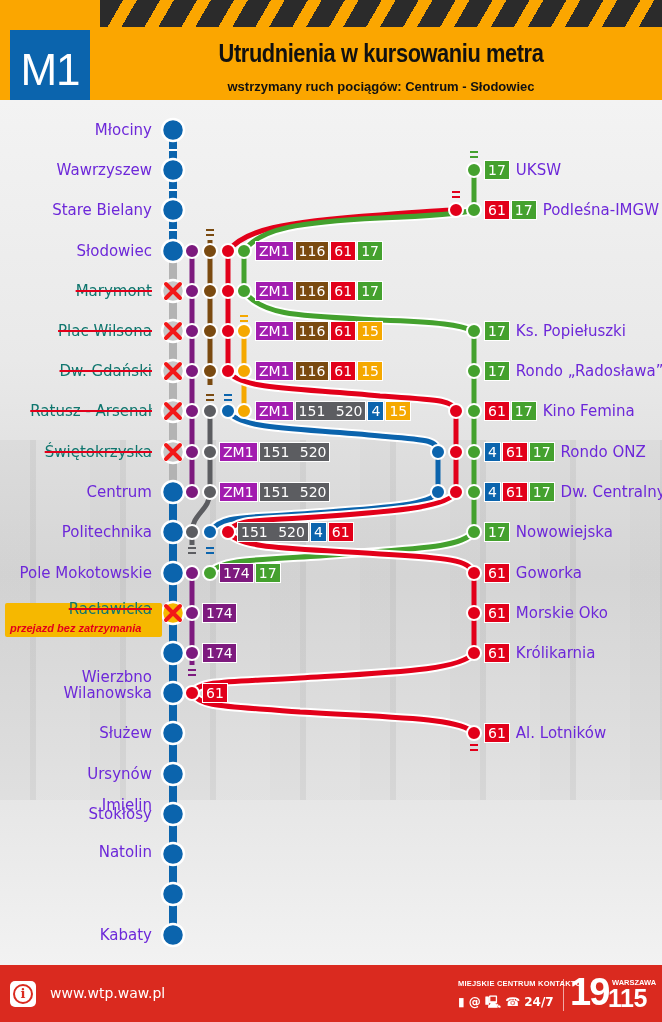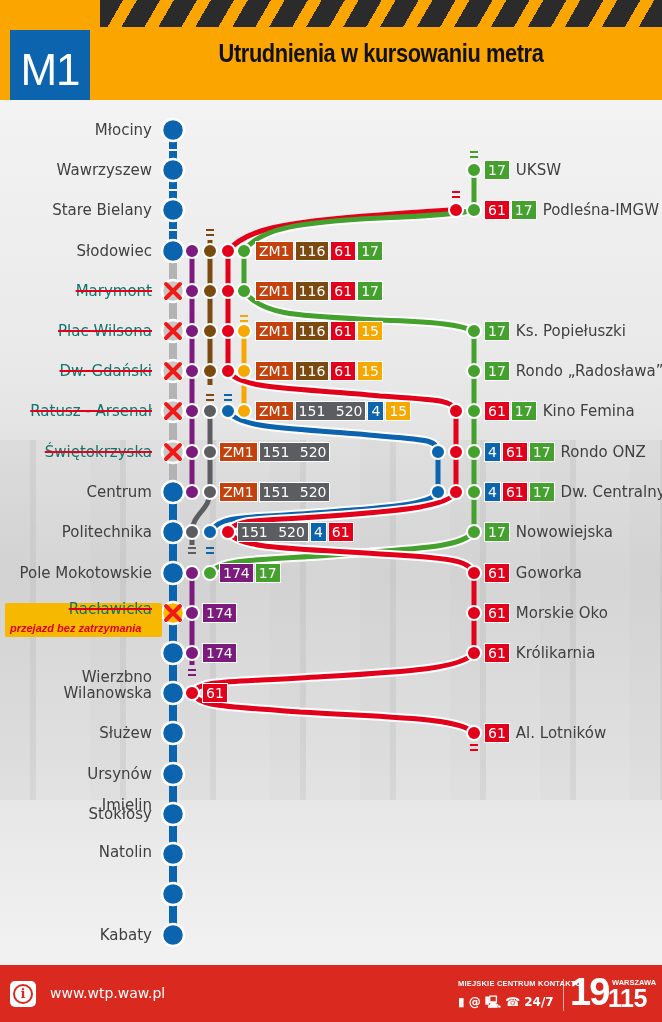--- a/index.html
+++ b/index.html
@@ -8,48 +8,49 @@
   .stripes{position:absolute;left:100px;top:0;width:562px;height:27px;
     background:repeating-linear-gradient(120deg,#2b2b2b 0 20px,#fba600 20px 32px);}
   .m1{position:absolute;left:10px;top:10px;width:80px;height:80px;background:#0b64ad;color:#fff;font-family:"Liberation Sans",sans-serif;font-weight:normal;font-size:44px;display:flex;align-items:center;justify-content:center;letter-spacing:-1px;margin-top:20px;}
   .title{position:absolute;left:100px;top:38px;width:562px;text-align:center;font-family:"Liberation Sans",sans-serif;font-weight:bold;font-size:26px;color:#111;transform:scaleX(0.84);transform-origin:center;letter-spacing:-0.5px;}
   .subtitle{position:absolute;left:100px;top:79px;width:562px;text-align:center;font-family:"Liberation Sans",sans-serif;font-weight:bold;font-size:13px;color:#111;}
   .bg{position:absolute;left:0;top:100px;width:662px;height:865px;
     background:linear-gradient(180deg,#f3f3f3 0%,#e9e9e9 30%,#d9d9d9 55%,#e3e3e3 75%,#f2f2f2 100%);}
   .bg:before{content:"";position:absolute;left:0;top:340px;width:662px;height:360px;
     background:repeating-linear-gradient(90deg,rgba(0,0,0,0.03) 0 30px,rgba(0,0,0,0.07) 30px 36px,rgba(0,0,0,0.02) 36px 90px);}
   svg.map{position:absolute;left:0;top:0;}
-  .lbl{position:absolute;font-family:"DejaVu Sans",sans-serif;font-size:15px;color:#404040;white-space:nowrap;line-height:18px;}
+  .lbl{position:absolute;font-family:"DejaVu Sans",sans-serif;font-size:15px;color:#6d28d9;white-space:nowrap;line-height:18px;}
   .lbl.left{text-align:right;width:152px;left:0;}
   .lbl.closed{color:#0f766e;}
   .lbl.closed span{text-decoration:line-through;text-decoration-color:#e2001a;text-decoration-thickness:2px;}
   .rac-box{position:absolute;left:5px;top:603px;width:157px;height:34px;background:#f6b800;border-radius:2px;}
   .rac-note{position:absolute;left:10px;top:622px;width:150px;font-family:"Liberation Sans",sans-serif;font-style:italic;font-weight:bold;font-size:11px;color:#e2001a;white-space:nowrap;}
   .badges{position:absolute;display:flex;gap:3px;height:18px;}
   .b{height:18px;line-height:18px;padding:0 3px;font-family:"DejaVu Sans",sans-serif;font-size:14px;color:#fff;box-shadow:0 0 0 1px #fff;white-space:nowrap;}
-  .b.zm1{background:#c2410c;} .b.b116{background:#7a4a10;} .b.b61{background:#e2001a;} .b.b17{background:#44a12e;}
+  .b.zm1{background:#a21caf;} .b.b116{background:#7a4a10;} .b.b61{background:#e2001a;} .b.b17{background:#44a12e;}
   .b.b15{background:#f5a800;} .b.bgray{background:#5c5d61;word-spacing:6px;} .b.b4{background:#0b64ad;} .b.b174{background:#7d1a7e;}
   .footer{position:absolute;left:0;top:965px;width:662px;height:57px;background:#da2a1f;color:#fff;}
   .info-icon{position:absolute;left:10px;top:16px;width:26px;height:26px;background:#fff;border-radius:5px;}
   .info-icon:after{content:"i";position:absolute;left:3px;top:3px;width:16px;height:16px;border:2px solid #da2a1f;border-radius:50%;color:#da2a1f;font-weight:bold;font-family:"DejaVu Serif",serif;font-size:13px;line-height:16px;text-align:center;}
   .url{position:absolute;left:50px;top:20px;font-family:"DejaVu Sans",sans-serif;font-size:14px;}
   .mck{position:absolute;left:458px;top:14px;font-family:"Liberation Sans",sans-serif;font-size:7.5px;font-weight:bold;letter-spacing:0.2px;}
   .mck-icons{position:absolute;left:458px;top:28px;font-size:12px;font-weight:bold;font-family:"DejaVu Sans",sans-serif;}
   .divider{position:absolute;left:563px;top:14px;width:1px;height:32px;background:rgba(255,255,255,0.6);}
   .n19{position:absolute;left:570px;top:6px;font-family:"Liberation Sans",sans-serif;font-weight:bold;font-size:38px;letter-spacing:-2px;}
   .warsz{position:absolute;left:612px;top:13px;font-family:"Liberation Sans",sans-serif;font-weight:bold;font-size:7.5px;}
   .n115{position:absolute;left:608px;top:19px;font-family:"Liberation Sans",sans-serif;font-weight:bold;font-size:25px;letter-spacing:-0.5px;text-align:center;}
 </style>
 </head>
 <body>
 
 <div class="header">
   <div class="stripes"></div>
   <div class="m1">M1</div>
   <div class="title">Utrudnienia w kursowaniu metra</div>
+  <div class="subtitle">wstrzymany ruch pociągów: Centrum - Słodowiec</div>
 </div>
 
 <div class="bg"></div>
 
 <svg class="map" width="662" height="965">
 
   <rect x="169" y="251" width="8" height="241" fill="#b3b3b3"></rect>
 
   <rect x="169" y="130" width="8" height="121" fill="#0b64ad"></rect>
   <rect x="169" y="492" width="8" height="443" fill="#0b64ad"></rect>

